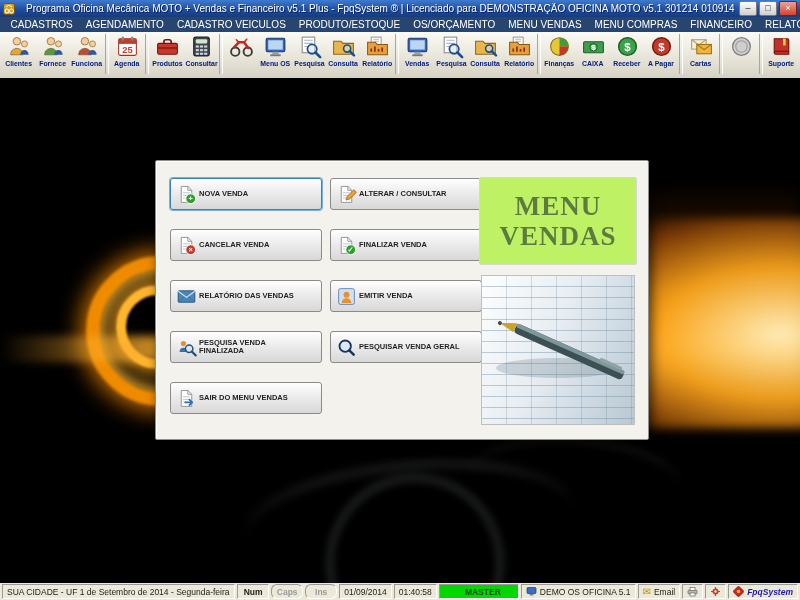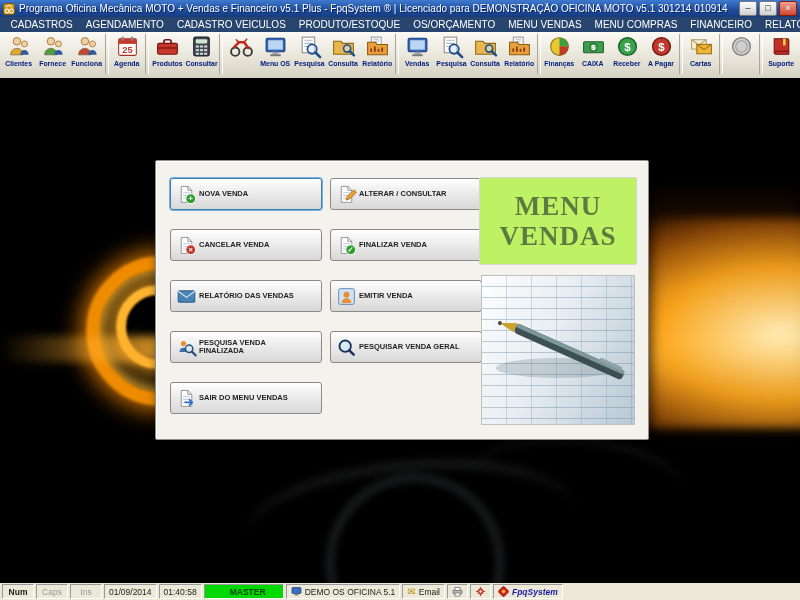--- a/index.html
+++ b/index.html
@@ -4,21 +4,21 @@
 <style>
   html,body{margin:0;padding:0;background:#666;}
   .app{position:relative;width:800px;height:600px;overflow:hidden;
        font-family:"Liberation Sans",sans-serif;background:#000;user-select:none;}
 
   
   .titlebar{height:17px;background:linear-gradient(180deg,#3f7ad0,#1d4c9a 60%,#153c80);
             display:flex;align-items:center;padding:0 3px;gap:4px;}
   .titlebar .app-icon{width:12px;height:12px;flex:0 0 auto;}
   .title-text{color:#fff;font-size:10px;white-space:nowrap;overflow:hidden;flex:1;
-              text-shadow:1px 1px 0 rgba(0,20,80,.8);}
+              text-shadow:1px 1px 0 rgba(0,20,80,.8);margin-left:7px;}
   .win-btns{display:flex;gap:2px;}
   .wb{width:16px;height:13px;font-size:9px;line-height:12px;text-align:center;color:#222;
       background:linear-gradient(#fdfdfd,#cfcfcf);border:1px solid #7a7a7a;border-radius:2px;cursor:default;}
   .wb-close{background:linear-gradient(#f0a090,#cf4430);color:#fff;border-color:#8a1a0a;}
 
   
   .menubar{height:15px;background:#27456f;display:flex;align-items:center;padding:0 4px;}
   .mb-item{color:#fff;font-size:10px;padding:0 6.5px;display:flex;align-items:center;gap:3px;
            white-space:nowrap;cursor:default;}
 
@@ -79,21 +79,21 @@
     overflow:hidden;}
   .pen-photo svg{position:absolute;inset:0;width:100%;height:100%;}
 
   
   .statusbar{position:absolute;left:0;right:0;bottom:0;height:15px;background:#ece9d8;
              display:flex;gap:2px;padding:1px 2px;font-size:8.5px;align-items:stretch;}
   .sb-panel{border:1px solid;border-color:#9a9a9a #fff #fff #9a9a9a;background:#ece9d8;
             display:flex;align-items:center;padding:0 4px;white-space:nowrap;gap:3px;color:#222;}
   .sb-loc{flex:1;}
   .sb-sm{min-width:22px;justify-content:center;font-weight:bold;}
-  .dim{color:#9a9a9a;font-weight:normal;}
+  .dim{color:#9a9a9a;font-weight:bold;border-radius:6px;}
   .sb-master{background:#00d800;color:#004a00;font-weight:bold;min-width:62px;justify-content:center;padding-left:12px;}
   .sb-brand{font-weight:bold;font-style:italic;color:#1a1aa6;}
   .sb-ico{width:11px;height:11px;flex:0 0 auto;}
   .env{color:#c09010;font-size:10px;line-height:10px;}
 </style>
 </head>
 <body>
 
 <div class="app">
 
@@ -462,20 +462,21 @@
             <polygon points="28,66 12,73 28,76" fill="#c9a227"></polygon>
             <circle cx="12" cy="73" r="2" fill="#4a4a4a"></circle>
             <rect x="118" y="63.5" width="24" height="3.5" rx="1.5" fill="#8fa3a8"></rect>
           </g>
         </svg>
       </div>
     </div>
   </div>
 
   <div class="statusbar">
+    <div class="sb-panel sb-loc">SUA CIDADE - UF  1 de Setembro de 2014 - Segunda-feira</div>
     <div class="sb-panel sb-sm">Num</div>
     <div class="sb-panel sb-sm dim">Caps</div>
     <div class="sb-panel sb-sm dim">Ins</div>
     <div class="sb-panel">01/09/2014</div>
     <div class="sb-panel">01:40:58</div>
     <div class="sb-panel sb-master">MASTER</div>
     <div class="sb-panel">
       <svg class="sb-ico" viewBox="0 0 11 11">
         <rect x="1" y="1.5" width="9" height="6" rx="1" fill="#3a6fc0" stroke="#1d3a70" stroke-width=".7"></rect>
         <rect x="3.5" y="8" width="4" height="1.5" fill="#888"></rect>

